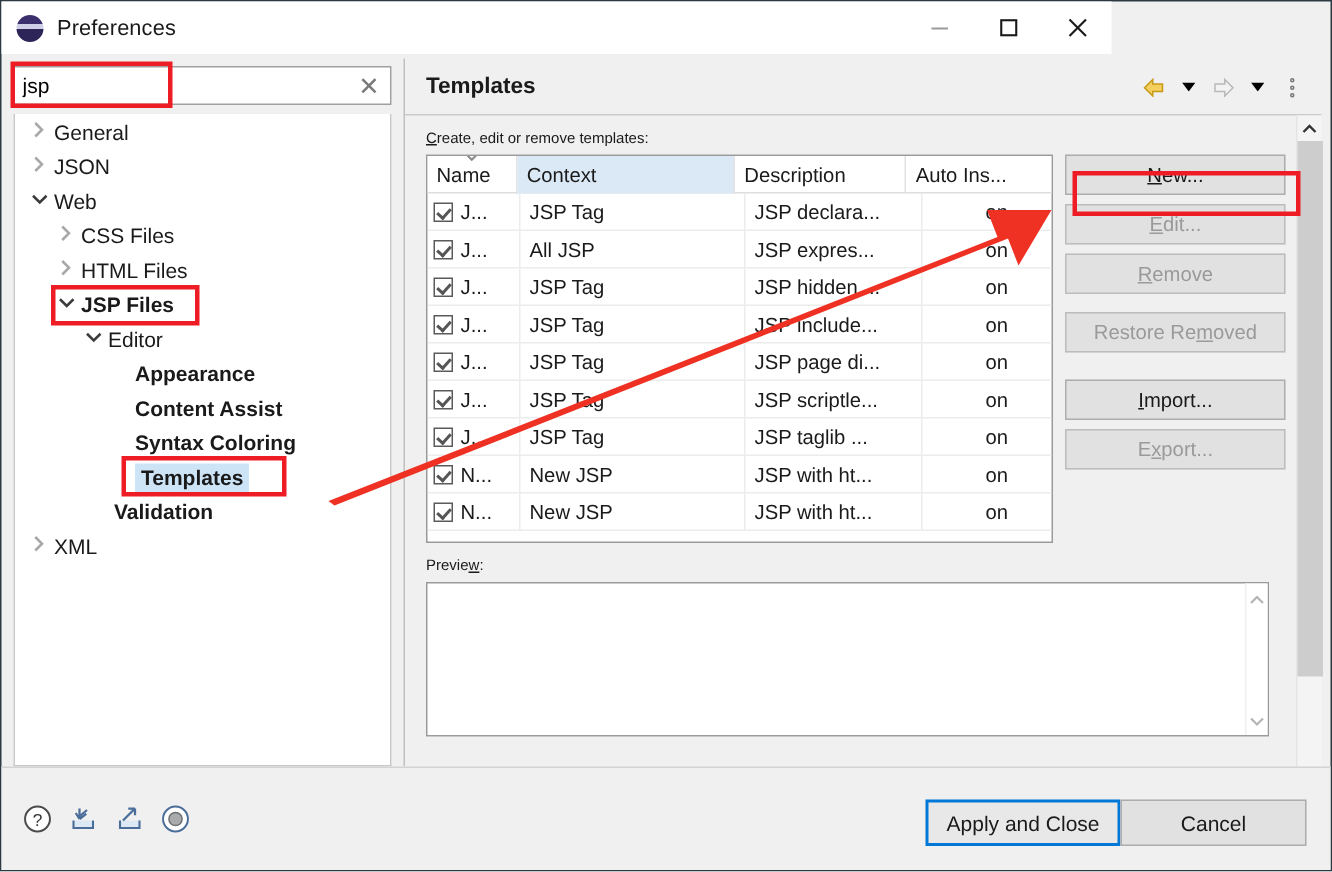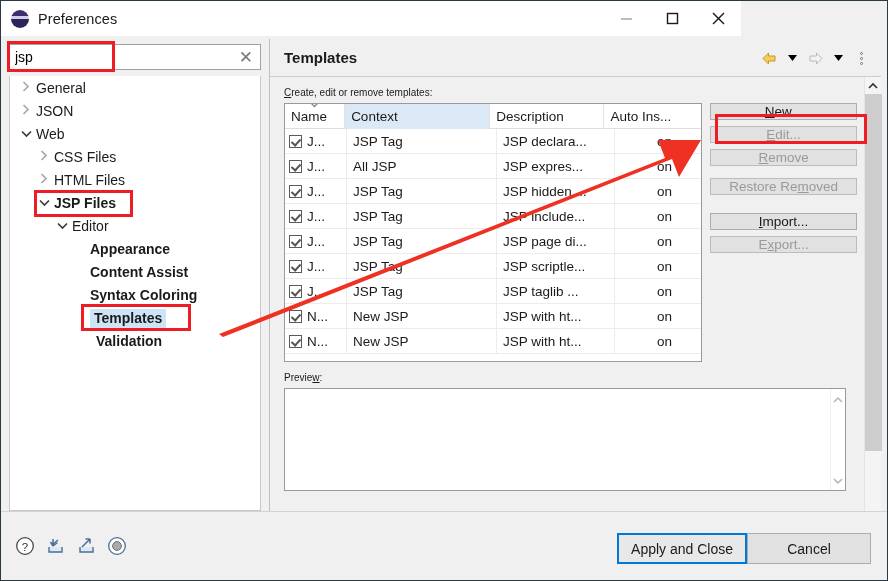--- a/index.html
+++ b/index.html
@@ -143,21 +143,21 @@
     width: 4px; height: 7px; border: solid #555; border-width: 0 2px 2px 0;
     transform: rotate(42deg);
   }
   .sb-arrow { height: 17px; display: flex; align-items: center; justify-content: center; width: 17px; }
   .sb-track { flex: 1; width: 17px; position: relative; }
   .sb-thumb { position: absolute; left: 0; width: 17px; background: #cdcdcd; }
 
   
   .sidebtns { width: 152px; margin-left: 8px; display: flex; flex-direction: column; }
   .btn {
-    height: 17px; background: #e1e1e1; border: 1px solid #adadad;
+    height: 27px; background: #e1e1e1; border: 1px solid #adadad;
     font-size: 13.5px; color: #1a1a1a; display: flex; align-items: center;
     justify-content: center; font-family: "Liberation Sans", sans-serif;
   }
   .btn.disabled { color: #9a9a9a; border-color: #bcbcbc; background: #e1e1e1; }
   .gap6 { height: 6px; }
   .gap12 { height: 12px; }
 
   
   .previewbox {
     width: 562px; height: 103px; background: #ffffff; border: 1px solid #9a9a9a;
@@ -281,23 +281,29 @@
           <span class="tlabel">Content Assist</span>
         </div>
         <div class="tnode bold" style="padding-left: 62px;">
           <span class="twist"></span>
           <span class="tlabel">Syntax Coloring</span>
         </div>
         <div class="tnode bold" style="padding-left: 62px;">
           <span class="twist"></span>
           <span class="tlabel"><span class="sel">Templates</span></span>
         </div>
-        <div class="tnode bold" style="padding-left: 68px;">
+        <div class="tnode bold" style="padding-left: 48px;">
           <span class="twist"></span>
           <span class="tlabel">Validation</span>
+        </div>
+        <div class="tnode" style="padding-left: 8px;">
+          <span class="twist"><svg width="8" height="11" viewBox="0 0 8 11">
+              <path d="M1.5 1 L6 5.5 L1.5 10" fill="none" stroke="#a8a8a8" stroke-width="1.7"></path>
+            </svg></span>
+          <span class="tlabel">XML</span>
         </div>
       </div>
   </div>
 
   <div class="content">
 
     <div class="content-head">
       <span class="htitle">Templates</span>
       <div class="headtools">
         <span class="ht">

